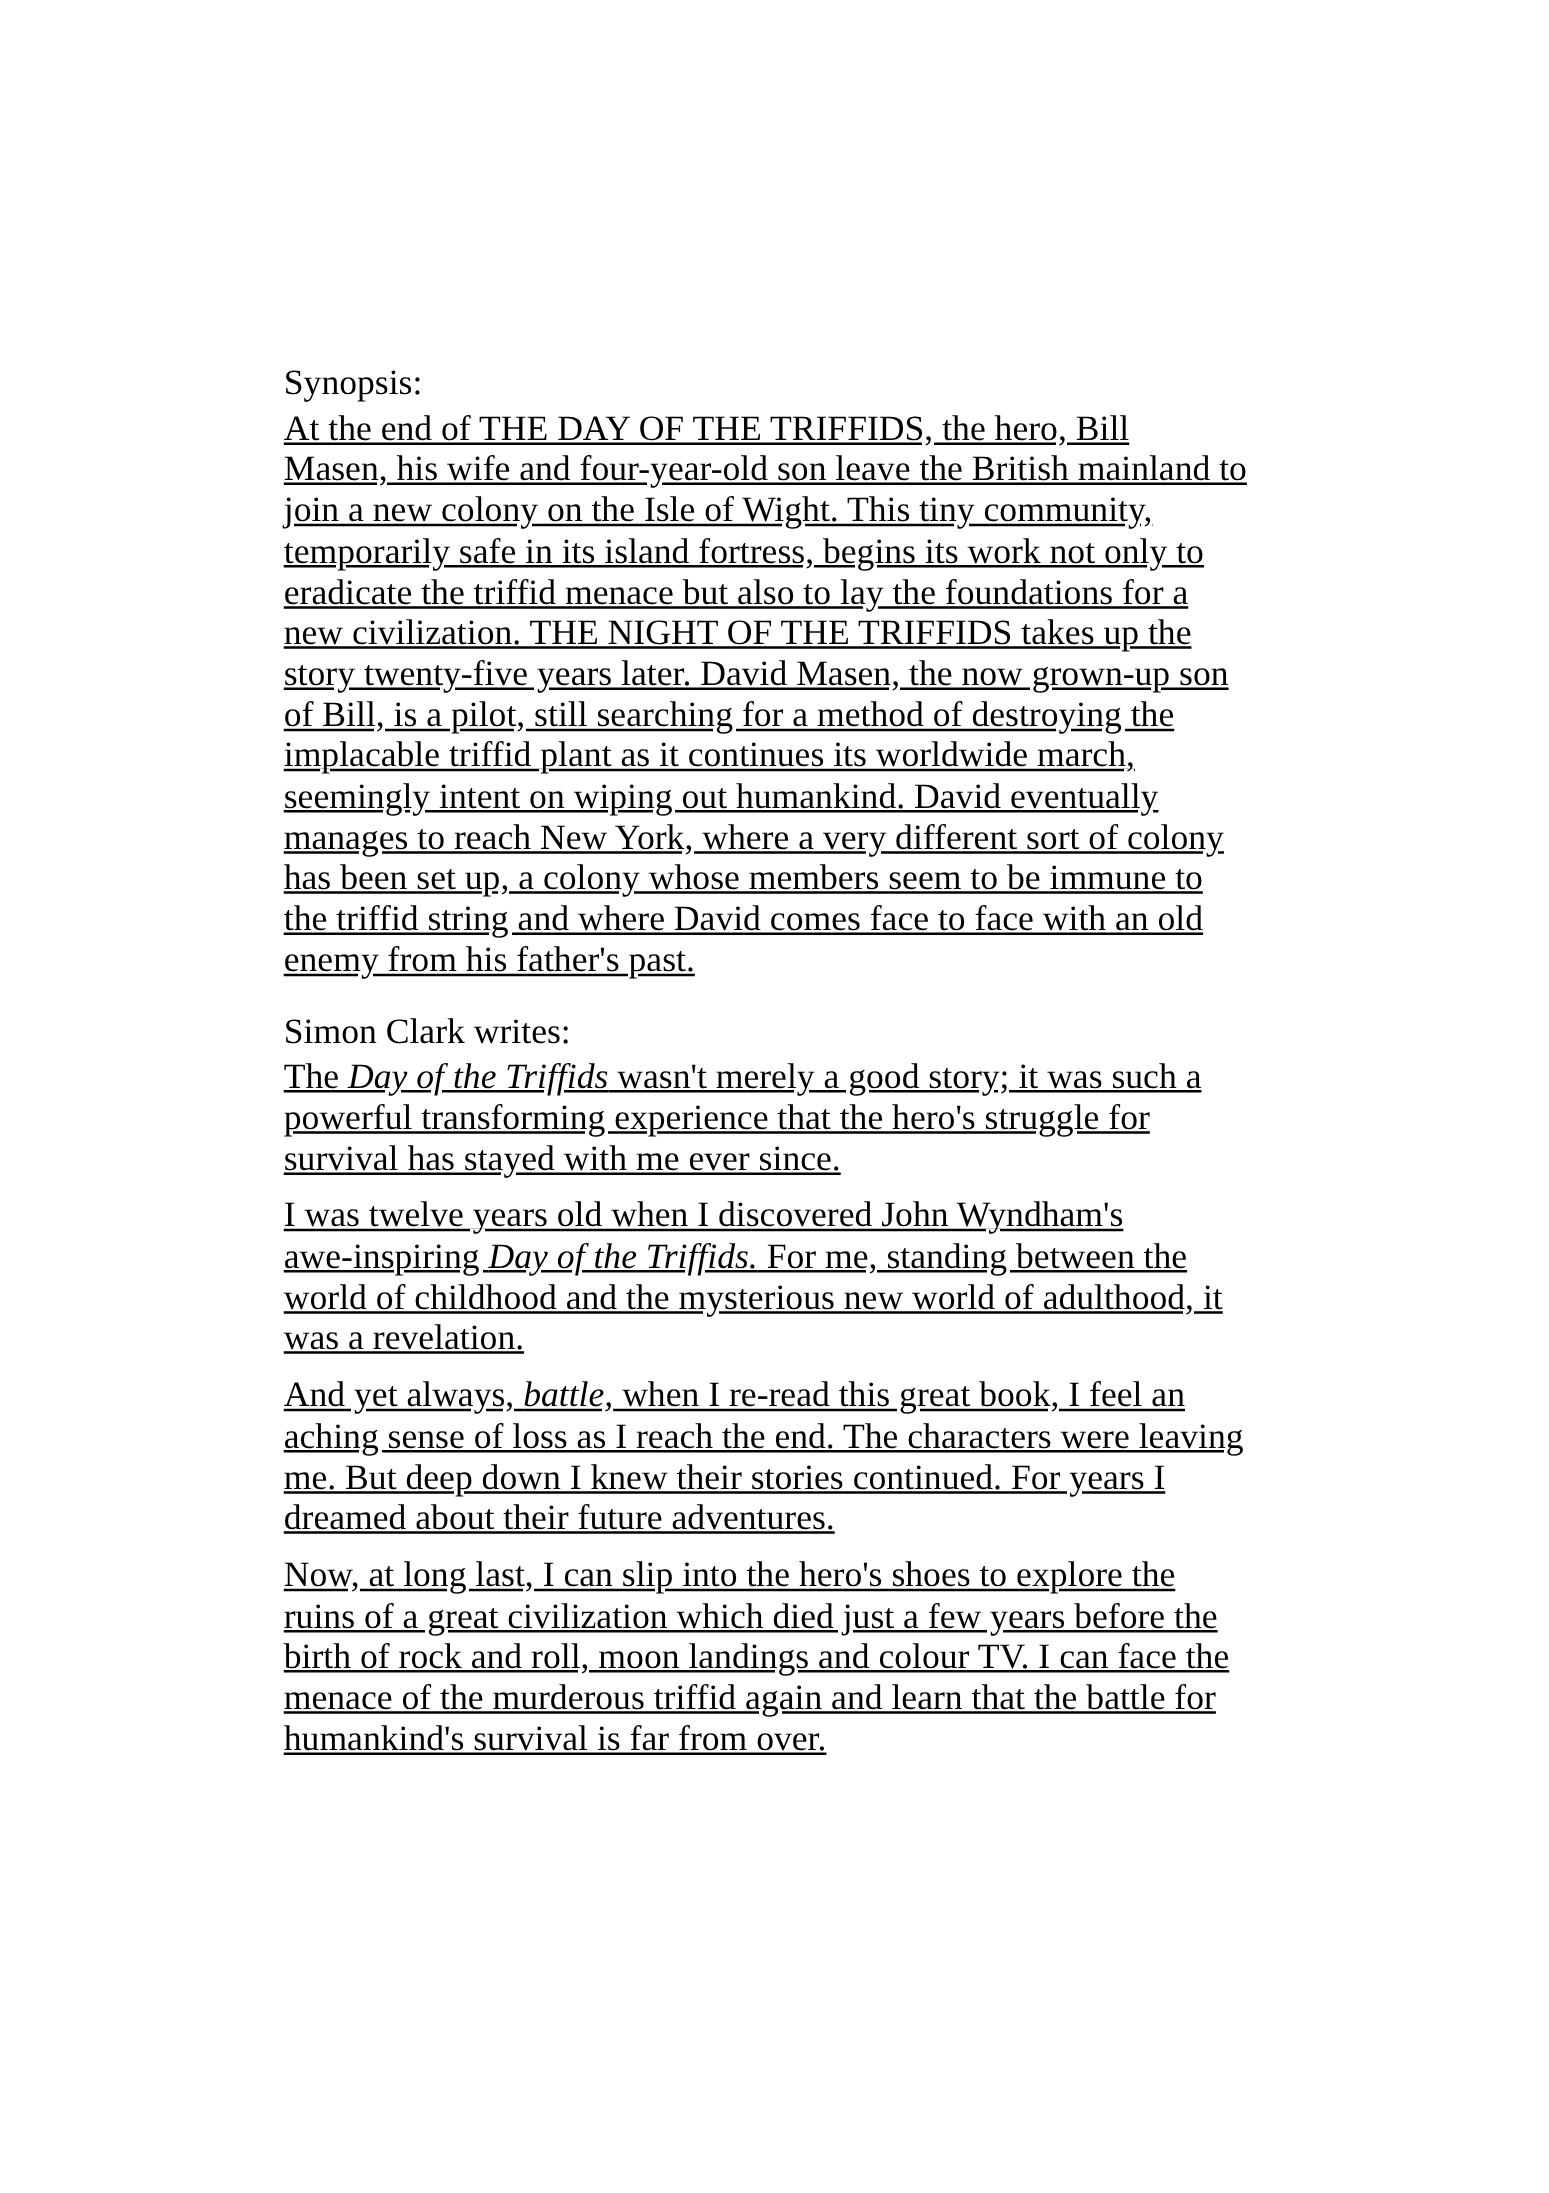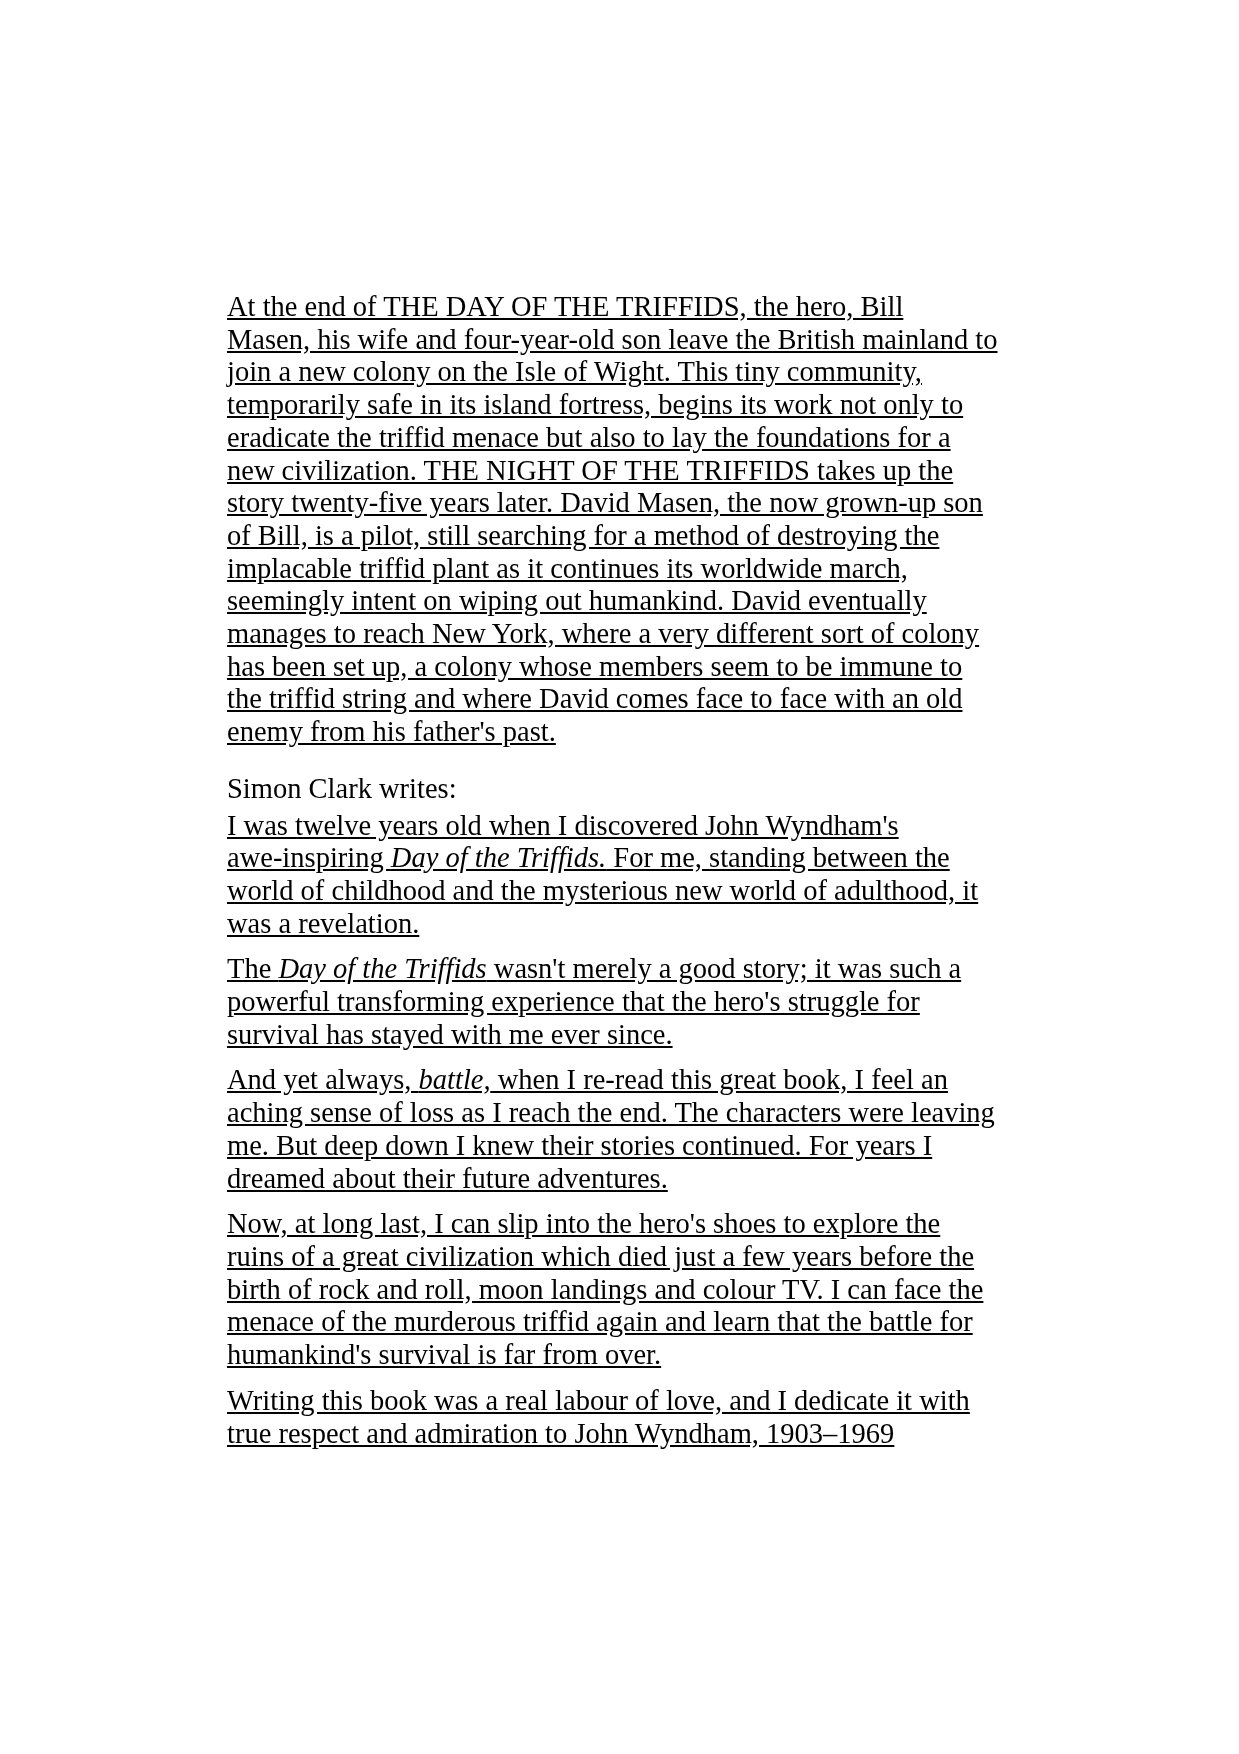--- a/index.html
+++ b/index.html
@@ -40,55 +40,54 @@
   .para em {
     font-style: italic;
   }
 </style>
 </head>
 <body>
 
 <div class="page">
   <div class="text-block">
 
+    <h2 class="heading">Synopsis:</h2>
 
     <p class="para"><span>At the end of THE DAY OF THE TRIFFIDS, the hero, Bill
 Masen, his wife and four-year-old son leave the British mainland to
 join a new colony on the Isle of Wight. This tiny community,
 temporarily safe in its island fortress, begins its work not only to
 eradicate the triffid menace but also to lay the foundations for a
 new civilization. THE NIGHT OF THE TRIFFIDS takes up the
 story twenty-five years later. David Masen, the now grown-up son
 of Bill, is a pilot, still searching for a method of destroying the
 implacable triffid plant as it continues its worldwide march,
 seemingly intent on wiping out humankind. David eventually
 manages to reach New York, where a very different sort of colony
 has been set up, a colony whose members seem to be immune to
 the triffid string and where David comes face to face with an old
 enemy from his father's past.</span></p>
 
     <h2 class="heading spaced-above">Simon Clark writes:</h2>
 
+    <p class="para"><span>The </span><em>Day of the Triffids</em><span> wasn't merely a good story; it was such a
+powerful transforming experience that the hero's struggle for
+survival has stayed with me ever since.</span></p>
+
     <p class="para"><span>I was twelve years old when I discovered John Wyndham's
 awe-inspiring </span><em>Day of the Triffids.</em><span> For me, standing between the
 world of childhood and the mysterious new world of adulthood, it
 was a revelation.</span></p>
-
-    <p class="para"><span>The </span><em>Day of the Triffids</em><span> wasn't merely a good story; it was such a
-powerful transforming experience that the hero's struggle for
-survival has stayed with me ever since.</span></p>
 
     <p class="para"><span>And yet always, </span><em>battle,</em><span> when I re-read this great book, I feel an
 aching sense of loss as I reach the end. The characters were leaving
 me. But deep down I knew their stories continued. For years I
 dreamed about their future adventures.</span></p>
 
     <p class="para"><span>Now, at long last, I can slip into the hero's shoes to explore the
 ruins of a great civilization which died just a few years before the
 birth of rock and roll, moon landings and colour TV. I can face the
 menace of the murderous triffid again and learn that the battle for
 humankind's survival is far from over.</span></p>
 
-    <p class="para"><span>Writing this book was a real labour of love, and I dedicate it with
-true respect and admiration to John Wyndham, 1903–1969</span></p>
 
   </div>
 </div>
 
 </body></html>

